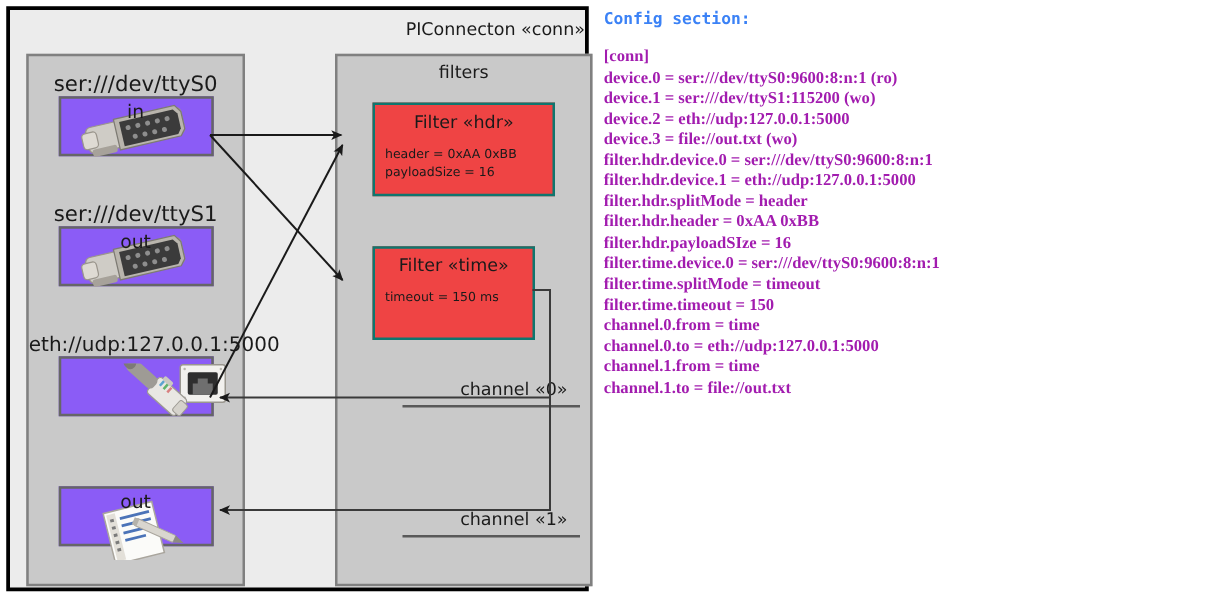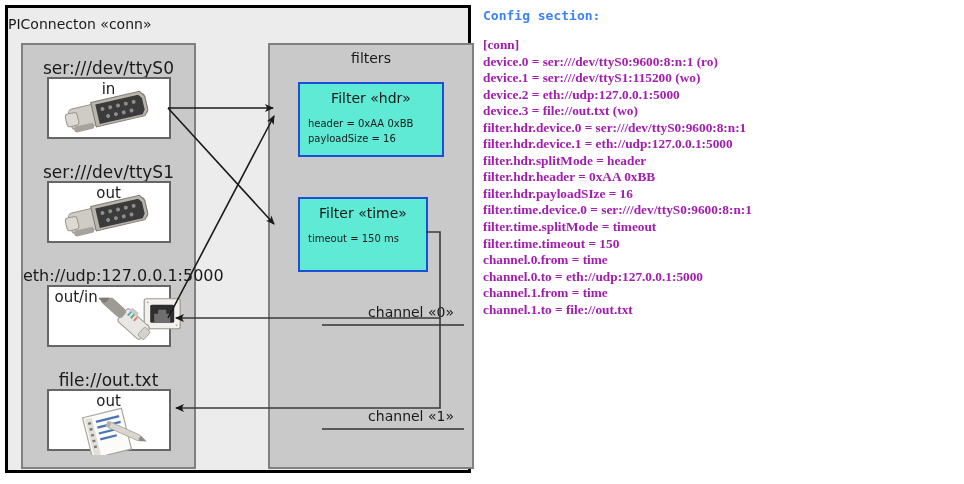--- a/index.html
+++ b/index.html
@@ -19,21 +19,21 @@
     left: 5px; top: 5px;
     width: 466px; height: 468px;
     box-sizing: border-box;
     border: 3px solid #000000;
     background: #ececec;
   }
   #diagram-title {
     position: absolute;
     left: 0; top: 8px;
     width: 100%;
-    text-align: left;
+    text-align: right;
     font-size: 14px;
     color: #1a1a1a;
   }
 
   .panel {
     position: absolute;
     box-sizing: border-box;
     background: #c9c9c9;
     border: 2px solid #808080;
   }
@@ -58,23 +58,23 @@
     text-align: center;
     font-size: 17px;
     color: #1a1a1a;
     white-space: nowrap;
   }
   .device-box {
     position: absolute;
     left: 50%;
     transform: translateX(-50%);
     top: 19px;
-    width: 124px; height: 62px;
-    box-sizing: border-box;
-    background: #ffffff;
+    width: 124px; height: 48px;
+    box-sizing: border-box;
+    background: #8b5cf6;
     border: 2px solid #666666;
   }
   .device-dir {
     position: absolute;
     left: 0; top: 1px;
     width: 100%;
     text-align: center;
     font-size: 15px;
     color: #1a1a1a;
     z-index: 3;
@@ -93,22 +93,22 @@
 
   
   .serial-icon { width: 96px; height: 44px; }
   .eth-icon { width: 104px; height: 48px; }
   .file-icon { width: 72px; height: 50px; }
 
   
   .filter-box {
     position: absolute;
     box-sizing: border-box;
-    background: #5eead4;
-    border: 2px solid #1d4ed8;
+    background: #ef4444;
+    border: 2px solid #0f766e;
   }
   .filter-title {
     position: absolute;
     left: 0; top: 6px;
     width: 100%;
     text-align: center;
     font-size: 14px;
     color: #1a1a1a;
   }
   .filter-attrs {
@@ -226,21 +226,20 @@
             </g>
             <rect x="10" y="30" width="20" height="6" rx="2" fill="#a7a29a"></rect>
           </g>
         </svg>
       </div>
     </div>
 
     <div class="device" style="left:0; top:221px; width:171px; height:85px;">
       <div class="device-label" style="font-size:16px;">eth://udp:127.0.0.1:5000</div>
       <div class="device-box">
-        <div class="device-dir left">out/in</div>
         <svg class="dev-icon eth-icon" viewBox="0 0 104 48" style="transform:translate(-20%,-38%);">
           <rect x="56" y="1" width="36" height="30" rx="2" fill="#f2f1ee" stroke="#9a978f" stroke-width="1.2"></rect>
           <rect x="62" y="7" width="24" height="18" rx="1.5" fill="#2e2e2e"></rect>
           <path d="M66 25 L66 16 L70 16 L70 12 L78 12 L78 16 L82 16 L82 25 Z" fill="#6f6f6f"></path>
           <circle cx="59.5" cy="4.5" r="1" fill="#b9b6ae"></circle>
             <circle cx="88.5" cy="4.5" r="1" fill="#b9b6ae"></circle>
           <circle cx="59.5" cy="27.5" r="1" fill="#b9b6ae"></circle>
             <circle cx="88.5" cy="27.5" r="1" fill="#b9b6ae"></circle>
           <g transform="rotate(42 48 28)">
             <rect x="30" y="20" width="30" height="17" rx="3" fill="#e9e7e3" stroke="#9d9a93" stroke-width="1"></rect>
@@ -252,21 +251,20 @@
               <rect x="34" y="21" width="2" height="5" fill="#5ba3d0"></rect>
               <rect x="38" y="21" width="2" height="5" fill="#5fb36a"></rect>
               <rect x="42" y="21" width="2" height="5" fill="#d87f7f"></rect>
             </g>
           </g>
         </svg>
       </div>
     </div>
 
     <div class="device" style="left:0; top:325px; width:171px; height:85px;">
-      <div class="device-label">file://out.txt</div>
       <div class="device-box">
         <div class="device-dir">out</div>
         <svg class="dev-icon file-icon" viewBox="0 0 72 50" style="transform:translate(-45%,-30%);">
           <g transform="rotate(-14 36 26)">
             <rect x="10" y="6" width="40" height="42" fill="#fbfbf9" stroke="#a9a59d" stroke-width="1.2"></rect>
             <rect x="12" y="8" width="7" height="38" fill="#e3e0d9"></rect>
             <g fill="#7b7b7b">
               <rect x="14" y="12" width="3" height="2.4"></rect>
                 <rect x="14" y="18" width="3" height="2.4"></rect>
               <rect x="14" y="24" width="3" height="2.4"></rect>

